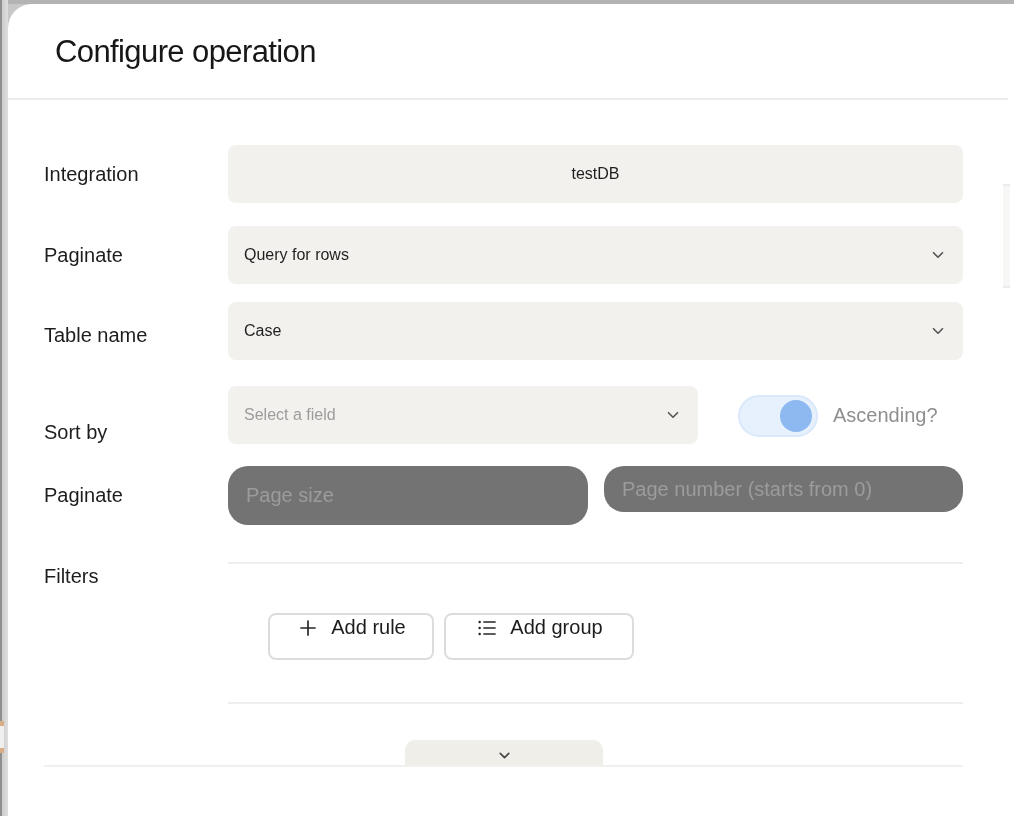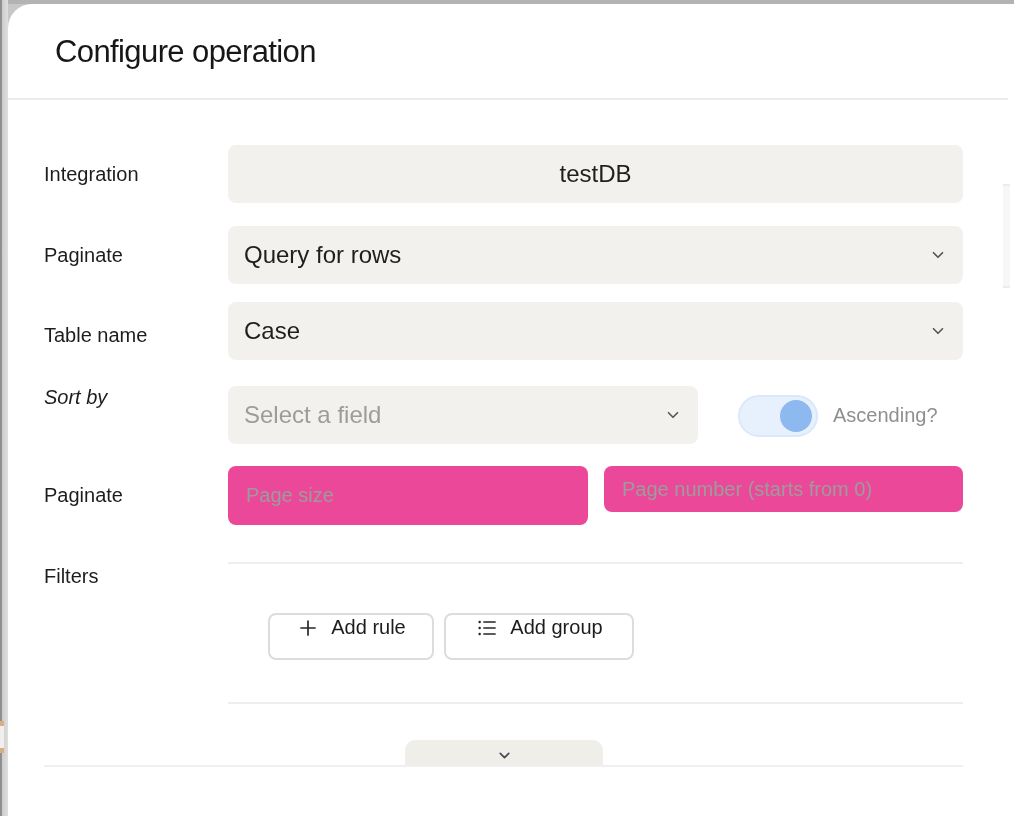--- a/index.html
+++ b/index.html
@@ -19,38 +19,38 @@
 
   .modal{position:absolute;left:8px;top:4px;width:1006px;height:812px;background:#ffffff;
     border-top-left-radius:24px;}
 
   .modal-title{position:absolute;left:55px;top:36px;font-size:31px;font-weight:400;
     color:#171717;letter-spacing:-0.6px;line-height:32px;white-space:nowrap;}
   .header-divider{position:absolute;left:8px;top:98px;width:1000px;height:2px;background:#ebebeb;}
 
   .row-label{position:absolute;left:44px;font-size:20px;color:#1d1d1d;line-height:24px;white-space:nowrap;}
   .lbl-integration{top:162px;} .lbl-operation{top:243px;} .lbl-table{top:323px;}
-  .lbl-sort{top:385px;font-style:italic;} .lbl-paginate{top:483px;} .lbl-filters{top:564px;}
+  .lbl-sort{top:420px;} .lbl-paginate{top:483px;} .lbl-filters{top:564px;}
 
-  .field{position:absolute;background:#f2f1ee;border-radius:8px;font-size:24px;color:#1f1f1f;
+  .field{position:absolute;background:#f2f1ee;border-radius:8px;font-size:16px;color:#1f1f1f;
     display:flex;align-items:center;box-sizing:border-box;}
   .field-integration{left:228px;top:145px;width:735px;height:58px;justify-content:center;}
   .dropdown{padding:0 16px;justify-content:space-between;cursor:pointer;}
   .field-operation{left:228px;top:226px;width:735px;height:58px;justify-content:space-between;}
   .field-table{left:228px;top:302px;width:735px;height:58px;}
   .field-sort{left:228px;top:386px;width:470px;height:58px;}
   .placeholder-text{color:#9c9c9c;}
   .chevron{display:flex;align-items:center;}
 
   .toggle{position:absolute;left:738px;top:395px;width:80px;height:42px;border-radius:22px;
     background:#e7f0fd;border:2px solid #dae8fb;box-sizing:border-box;cursor:pointer;}
   .toggle-knob{position:absolute;right:4px;top:3px;width:32px;height:32px;border-radius:50%;background:#8db8f0;}
   .ascending-label{position:absolute;left:833px;top:404px;font-size:20px;color:#8f8f8f;white-space:nowrap;}
 
-  .text-input{position:absolute;background:#ec4899;border:none;border-radius:8px;font-size:20px;
+  .text-input{position:absolute;background:#737373;border:none;border-radius:20px;font-size:20px;
     padding:0 18px;color:#1f1f1f;font-family:inherit;box-sizing:border-box;outline:none;}
   .text-input::placeholder{color:#9c9c9c;opacity:1;}
   .input-pagesize{left:228px;top:466px;width:360px;height:59px;}
   .input-pagenumber{left:604px;top:466px;width:359px;height:46px;}
 
   .filters-divider{position:absolute;left:228px;top:562px;width:735px;height:2px;background:#eeeeee;}
   .section-divider{position:absolute;left:228px;top:702px;width:735px;height:2px;background:#eeeeee;}
   .bottom-line{position:absolute;left:44px;top:765px;width:919px;height:2px;background:#f0f0f0;}
 
   .btn{position:absolute;top:613px;height:47px;background:#ffffff;border:2px solid #dcdcdc;

